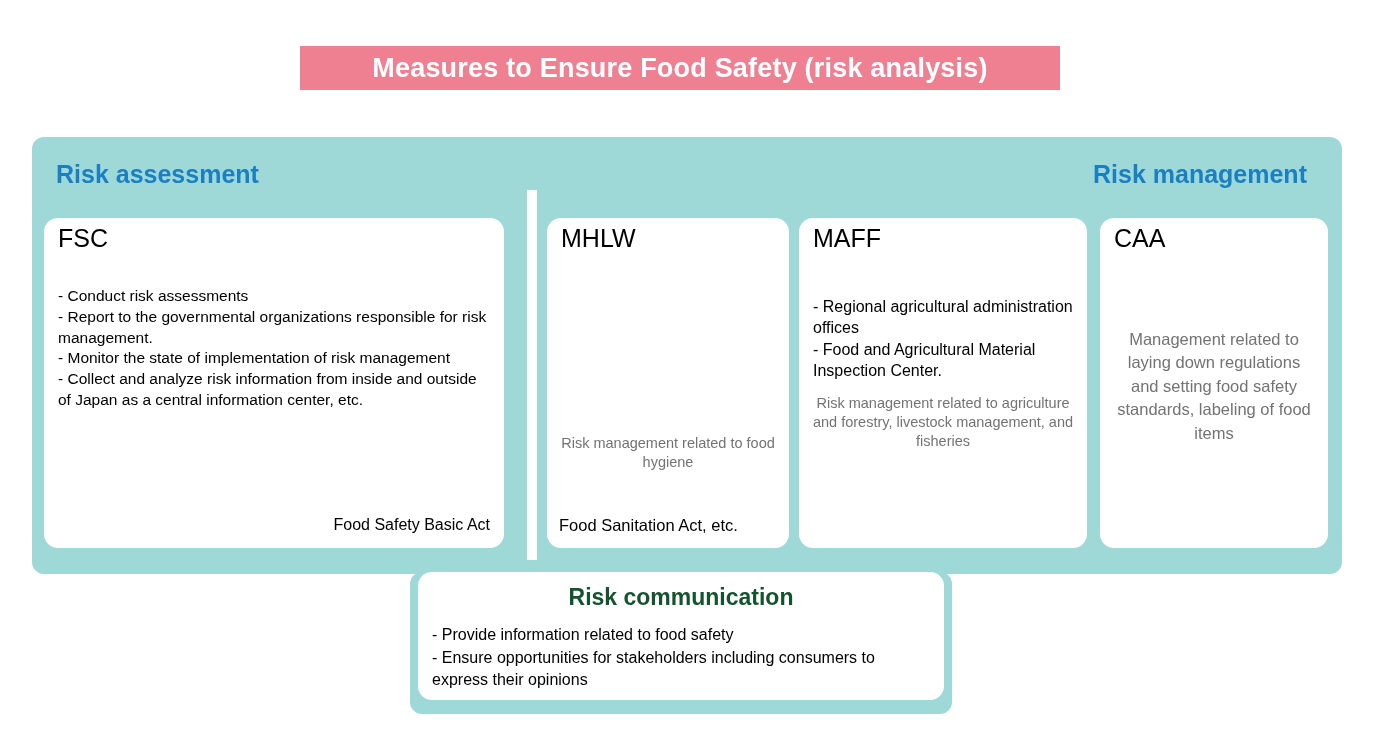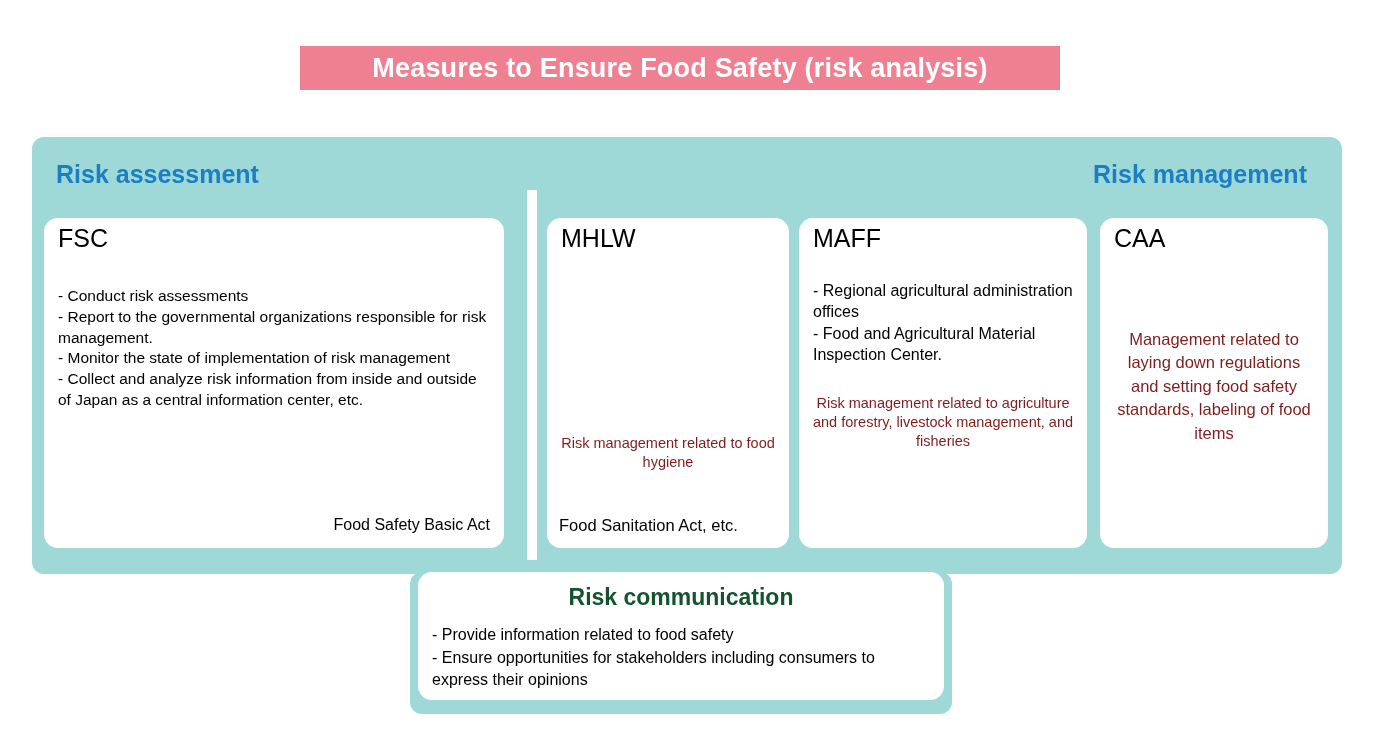--- a/index.html
+++ b/index.html
@@ -97,21 +97,21 @@
     left: 14px;
     right: 12px;
     font-size: 15.5px;
     line-height: 1.34;
     color: #000000;
   }
   .card .red-note {
     position: absolute;
     left: 12px;
     right: 12px;
-    color: #7f1d1d;
+    color: #737373;
     font-size: 14.5px;
     line-height: 1.32;
     text-align: center;
   }
   .card .law-note {
     position: absolute;
     left: 12px;
     right: 14px;
     font-size: 16px;
     line-height: 1.3;
@@ -255,21 +255,21 @@
 </div>
 
 <div class="card card-mhlw">
   <div class="card-title">MHLW</div>
   <div class="red-note">Risk management related to food hygiene</div>
   <div class="law-note">Food Sanitation Act, etc.</div>
 </div>
 
 <div class="card card-maff">
   <div class="card-title">MAFF</div>
-  <div class="card-body pre" style="white-space: pre-line;">- Regional agricultural administration offices
+  <div class="card-body pre" style="white-space: pre-line; margin-top: 16px;">- Regional agricultural administration offices
 - Food and Agricultural Material Inspection Center.</div>
   <div class="red-note">Risk management related to agriculture and forestry, livestock management, and fisheries</div>
 </div>
 
 <div class="card card-caa">
   <div class="card-title">CAA</div>
   <div class="red-note">Management related to laying down regulations and setting food safety standards, labeling of food items</div>
 </div>
 
 <div class="comm-wrap"></div>

